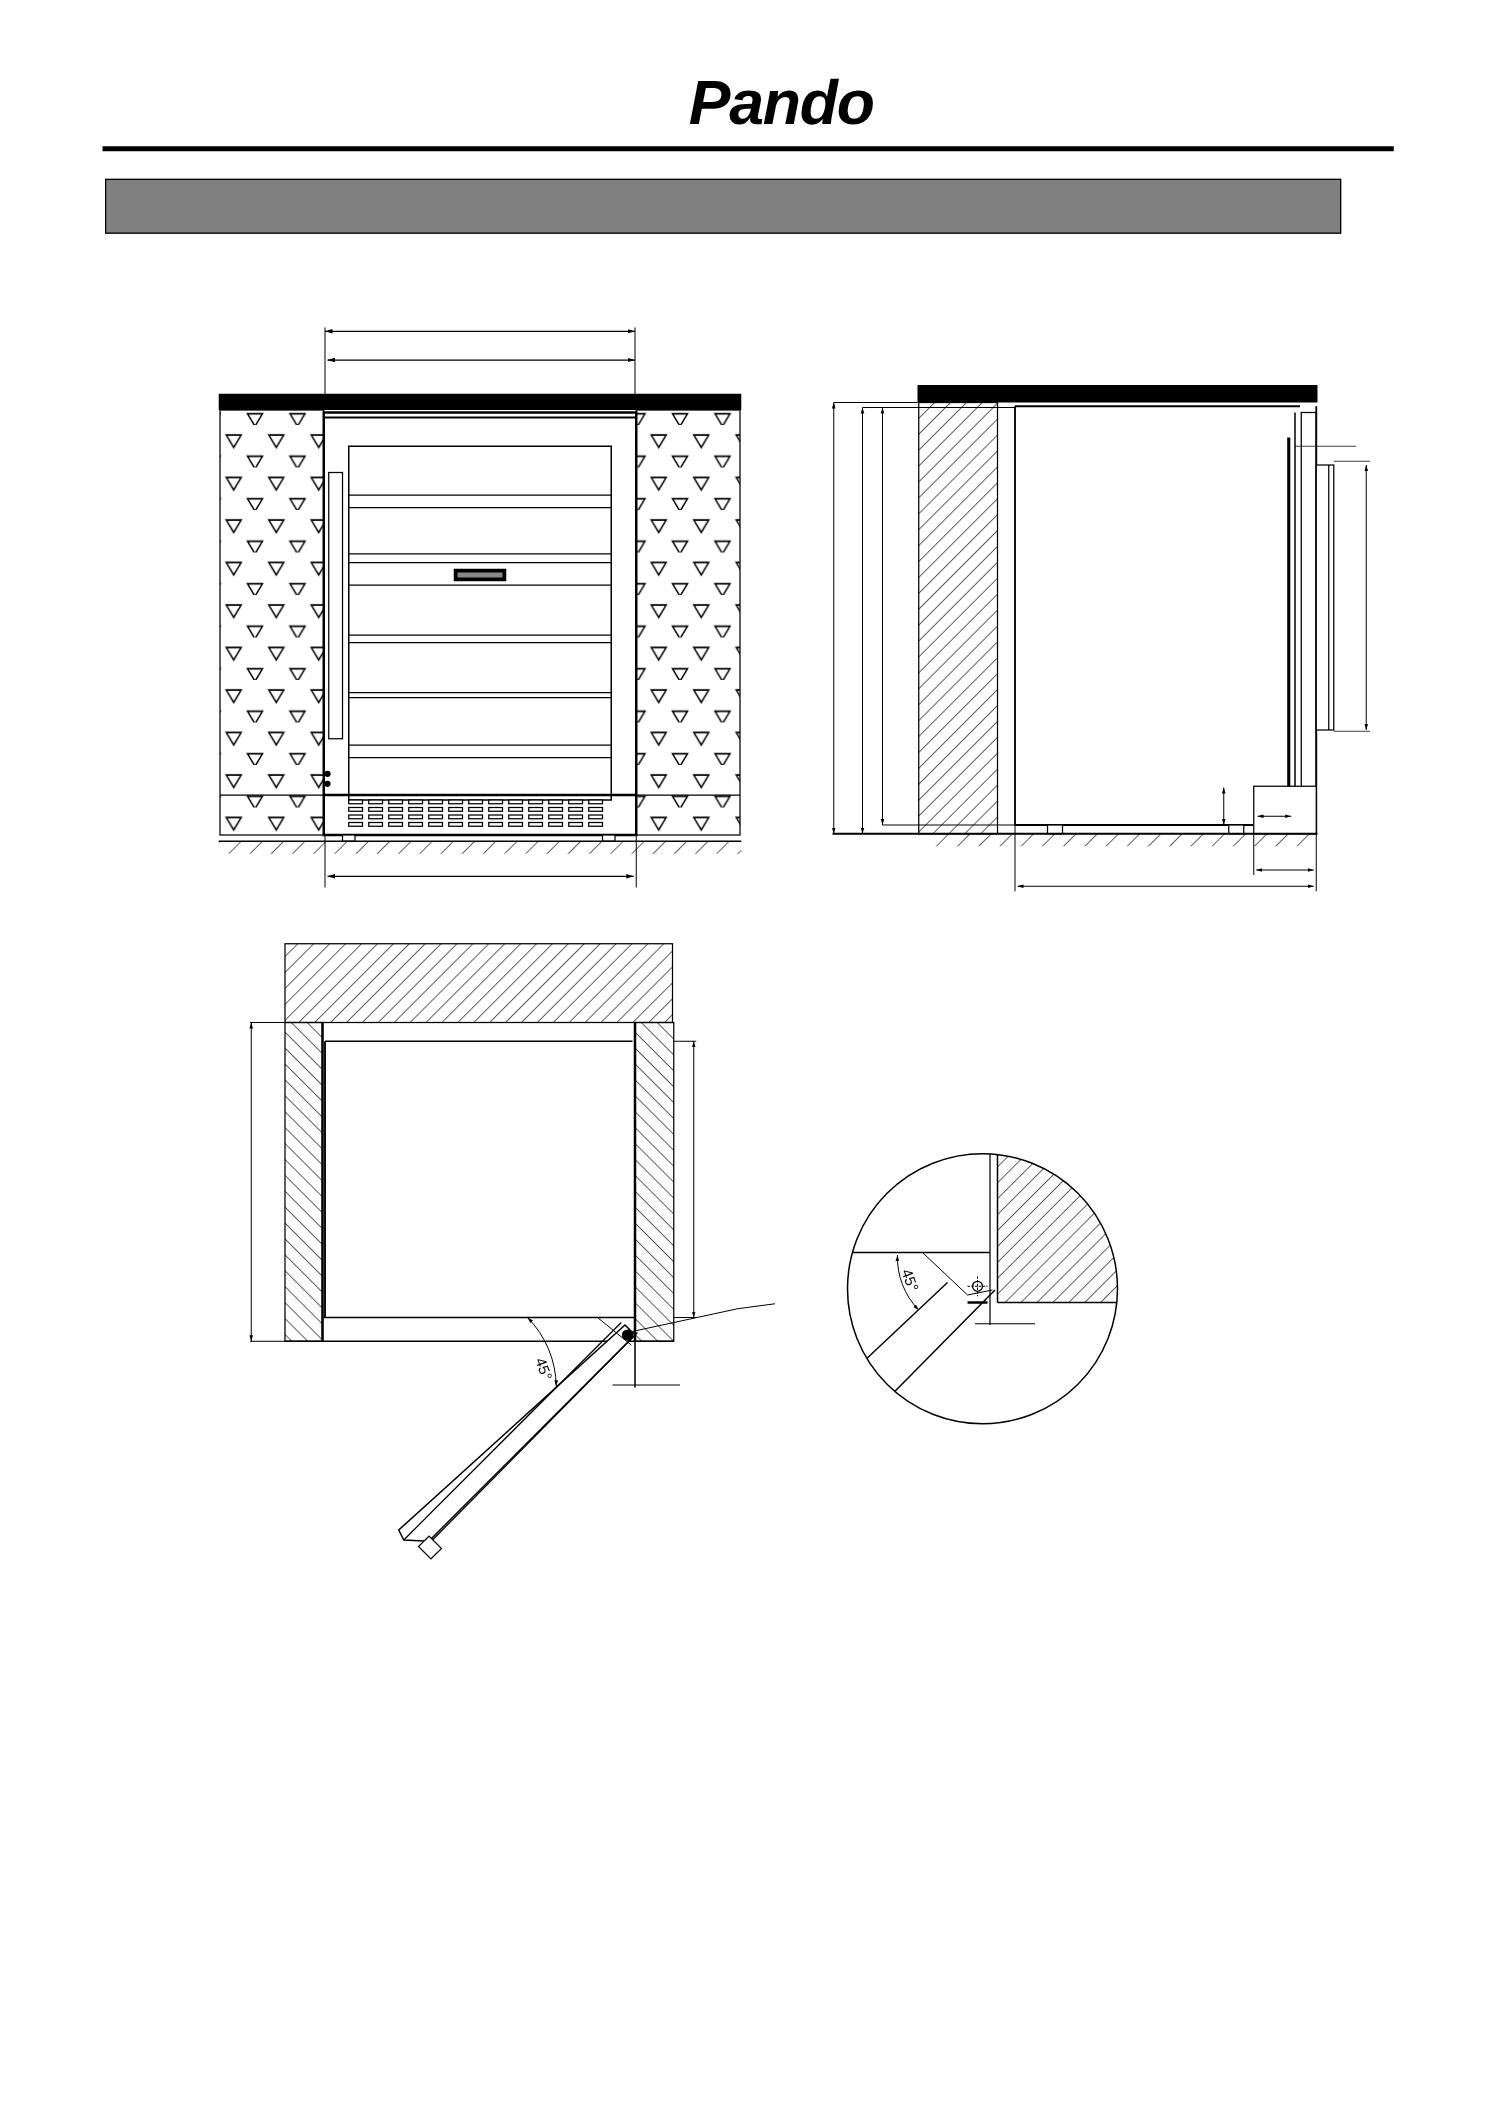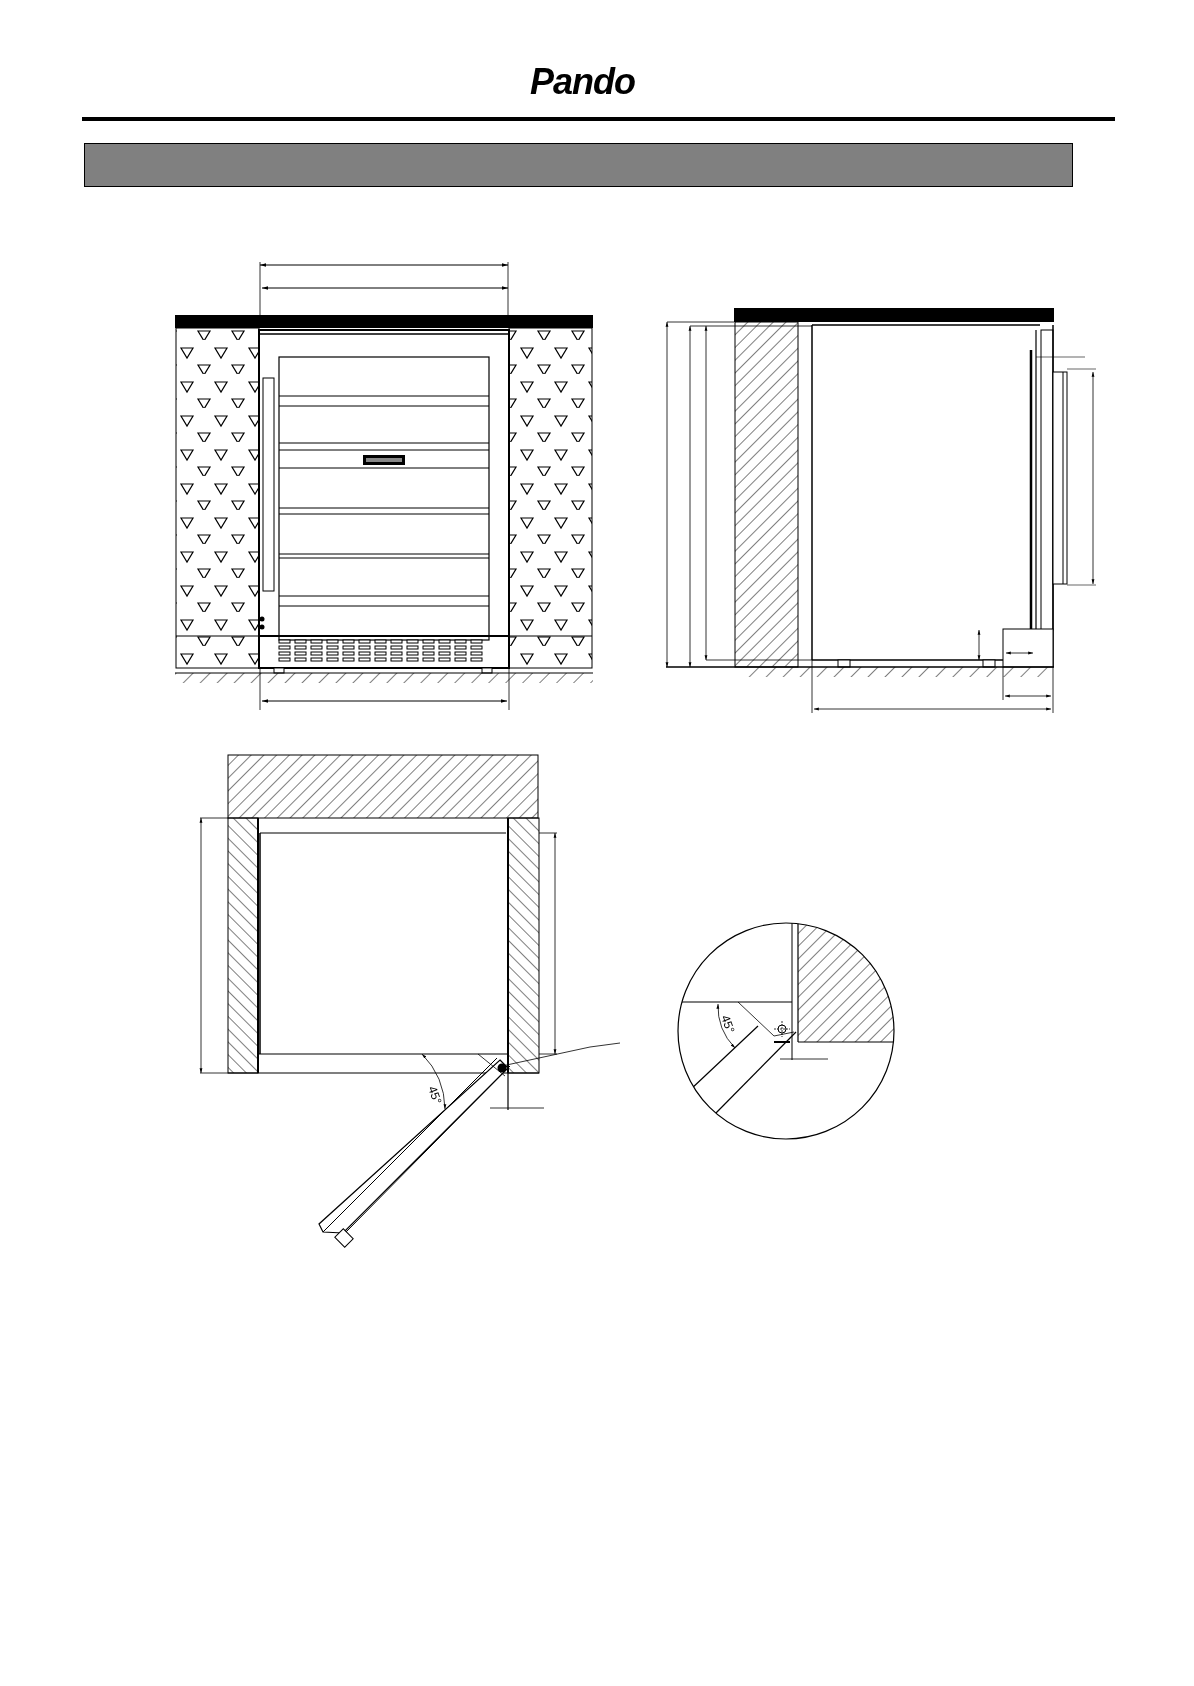--- a/index.html
+++ b/index.html
@@ -1,20 +1,20 @@
 <!DOCTYPE html>
 <html><head>
   <meta charset="utf-8">
   <style>
     html, body { margin: 0; padding: 0; background: #ffffff; }
     body { width: 1194px; height: 1686px; position: relative; overflow: hidden;
            font-family: "Liberation Sans", sans-serif; color: #000; }
-    .logo { position: absolute; left: 530px; top: 52px; width: 190px; 
+    .logo { position: absolute; left: 530px; top: 52px; width: 190px; text-align: center;
             font-family: "Liberation Sans", sans-serif; font-weight: bold; font-style: italic;
-            font-size: 36px; letter-spacing: -1px; line-height: 60px; }
+            font-size: 50px; letter-spacing: -1px; line-height: 60px; }
     .header-rule { position: absolute; left: 82px; top: 117px; width: 1033px; height: 4px; background: #000; }
     .section-bar { position: absolute; left: 84px; top: 143px; width: 989px; height: 44px;
                    background: #808080; border: 1px solid #000; box-sizing: border-box; }
     .section-bar-title { color: #fff; font-size: 18px; line-height: 44px; padding-left: 12px; font-weight: bold; }
     svg.drawing { position: absolute; left: 0; top: 0; }
     .angle-label { font-family: "Liberation Sans", sans-serif; font-size: 12px; }
   </style>
 </head>
 <body>
 

